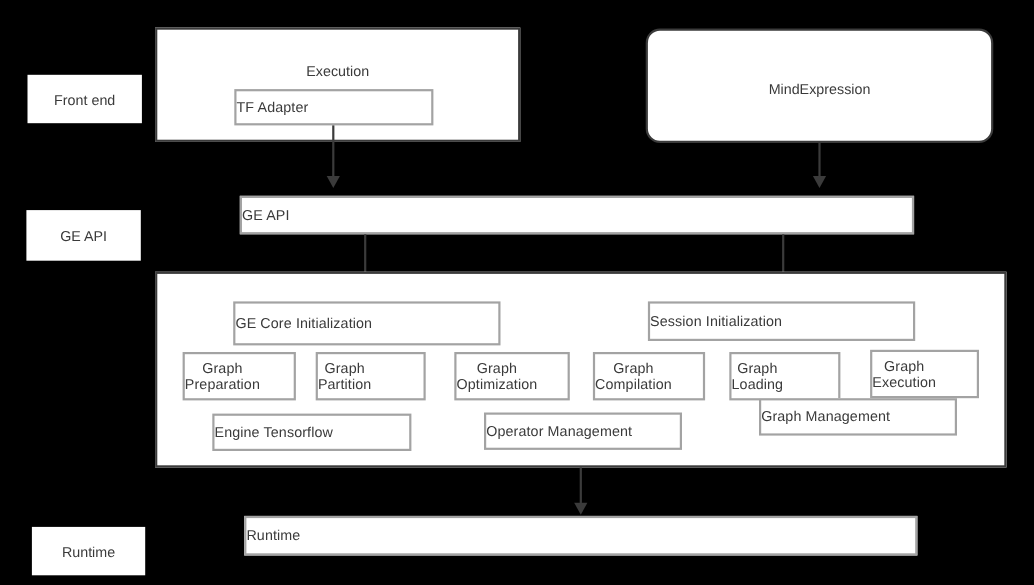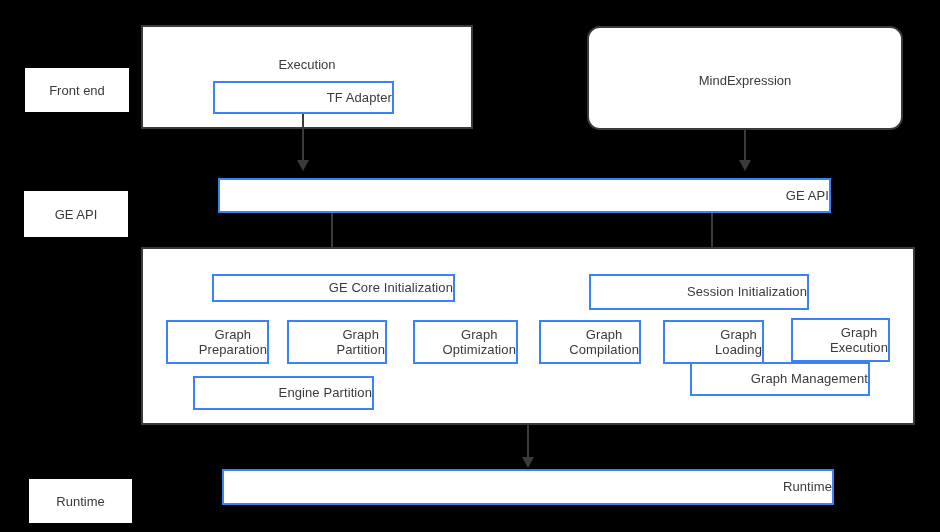--- a/index.html
+++ b/index.html
@@ -12,25 +12,25 @@
     position: relative;
     width: 940px;
     height: 532px;
     background: #000000;
     font-family: "Liberation Sans", "DejaVu Sans", sans-serif;
     overflow: hidden;
   }
   .box {
     position: absolute;
     background: #ffffff;
-    border: 2px solid #3b82f6;
+    border: 2px solid #a3a3a3;
     box-sizing: border-box;
     display: flex;
     align-items: center;
-    justify-content: flex-end;
+    justify-content: flex-start;
     text-align: center;
     color: #3a3a3a;
     font-size: 13px;
     line-height: 1.18;
     letter-spacing: 0.1px;
   }
   .plain {
     position: absolute;
     background: #ffffff;
     border: none;
@@ -112,25 +112,25 @@
   </div>
 
   <div class="conn" style="left:331px; top:213px; height:47px;"></div>
   <div class="arrowhead" style="left:326px; top:258px;"></div>
 
   <div class="conn" style="left:711px; top:213px; height:47px;"></div>
   <div class="arrowhead" style="left:706px; top:258px;"></div>
 
   <div class="container-box" style="left:141px; top:247px; width:774px; height:178px;"></div>
 
-  <div class="box" style="left:212px; top:274px; width:243px; height:28px;">
+  <div class="box" style="left:212px; top:274px; width:243px; height:40px;">
     <span>GE Core Initialization</span>
   </div>
 
-  <div class="box" style="left:589px; top:274px; width:220px; height:36px;">
+  <div class="box" style="left:589px; top:274px; width:243px; height:36px;">
     <span>Session Initialization</span>
   </div>
 
   <div class="box" style="left:166px; top:320px; width:103px; height:44px;">
     <span class="two-line">Graph
 Preparation</span>
   </div>
 
   <div class="box" style="left:287px; top:320px; width:100px; height:44px;">
     <span class="two-line">Graph
@@ -151,23 +151,26 @@
     <span class="two-line">Graph
 Loading</span>
   </div>
 
   <div class="box" style="left:791px; top:318px; width:99px; height:44px;">
     <span class="two-line">Graph
 Execution</span>
   </div>
 
   <div class="box" style="left:193px; top:376px; width:181px; height:34px;">
-    <span>Engine Partition</span>
+    <span>Engine Tensorflow</span>
   </div>
 
+  <div class="box" style="left:440px; top:375px; width:180px; height:34px;">
+    <span>Operator Management</span>
+  </div>
 
   <div class="box" style="left:690px; top:362px; width:180px; height:34px;">
     <span>Graph Management</span>
   </div>
 
   <div class="conn" style="left:527px; top:425px; height:34px;"></div>
   <div class="arrowhead" style="left:522px; top:457px;"></div>
 
   <div class="box" style="left:222px; top:469px; width:612px; height:36px;">
     <span>Runtime</span>

